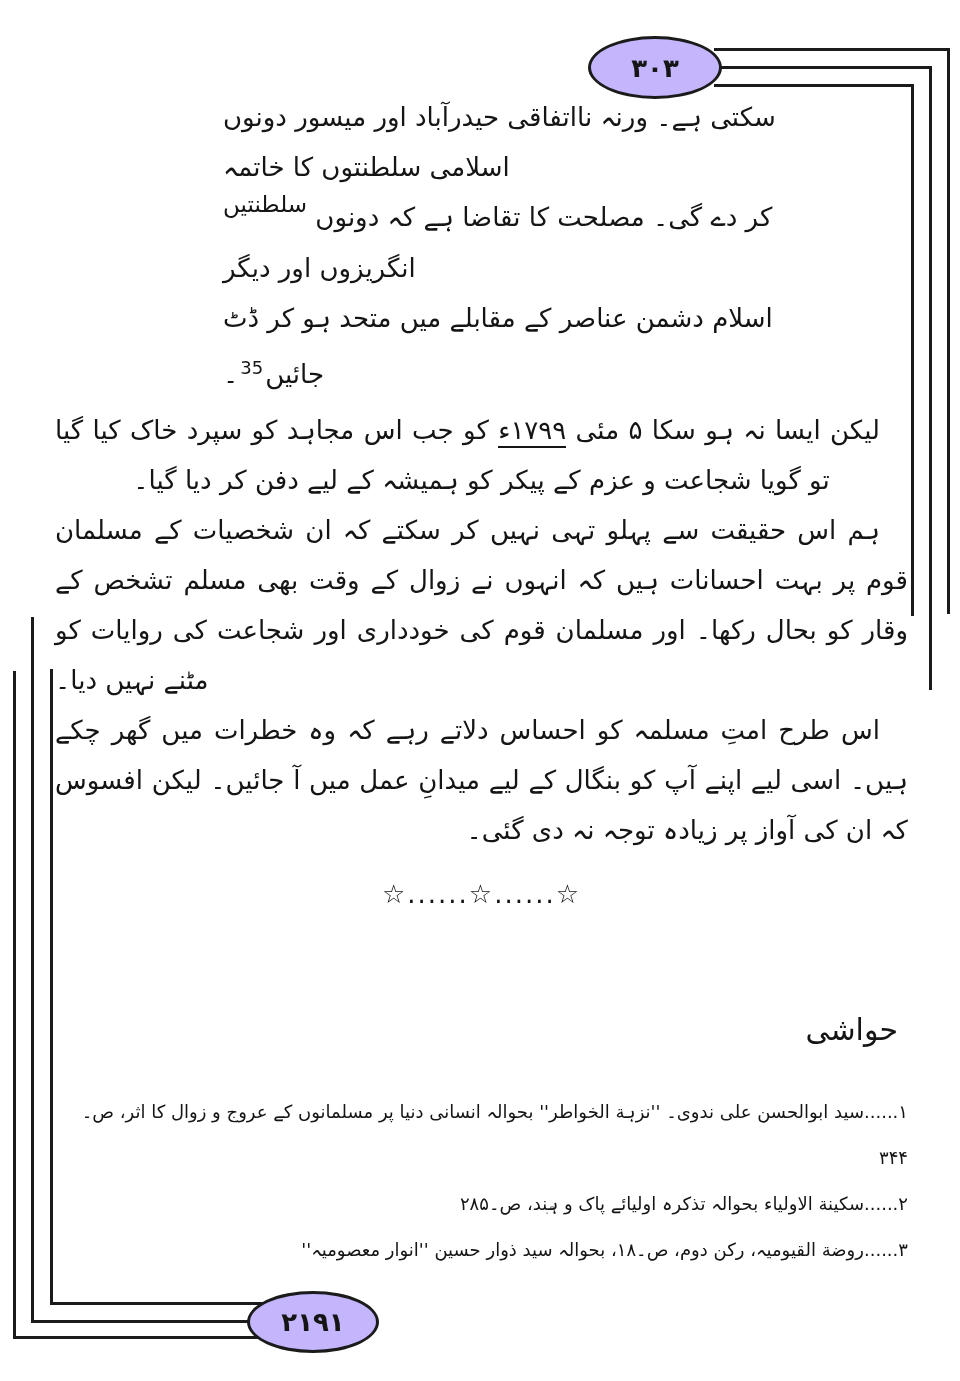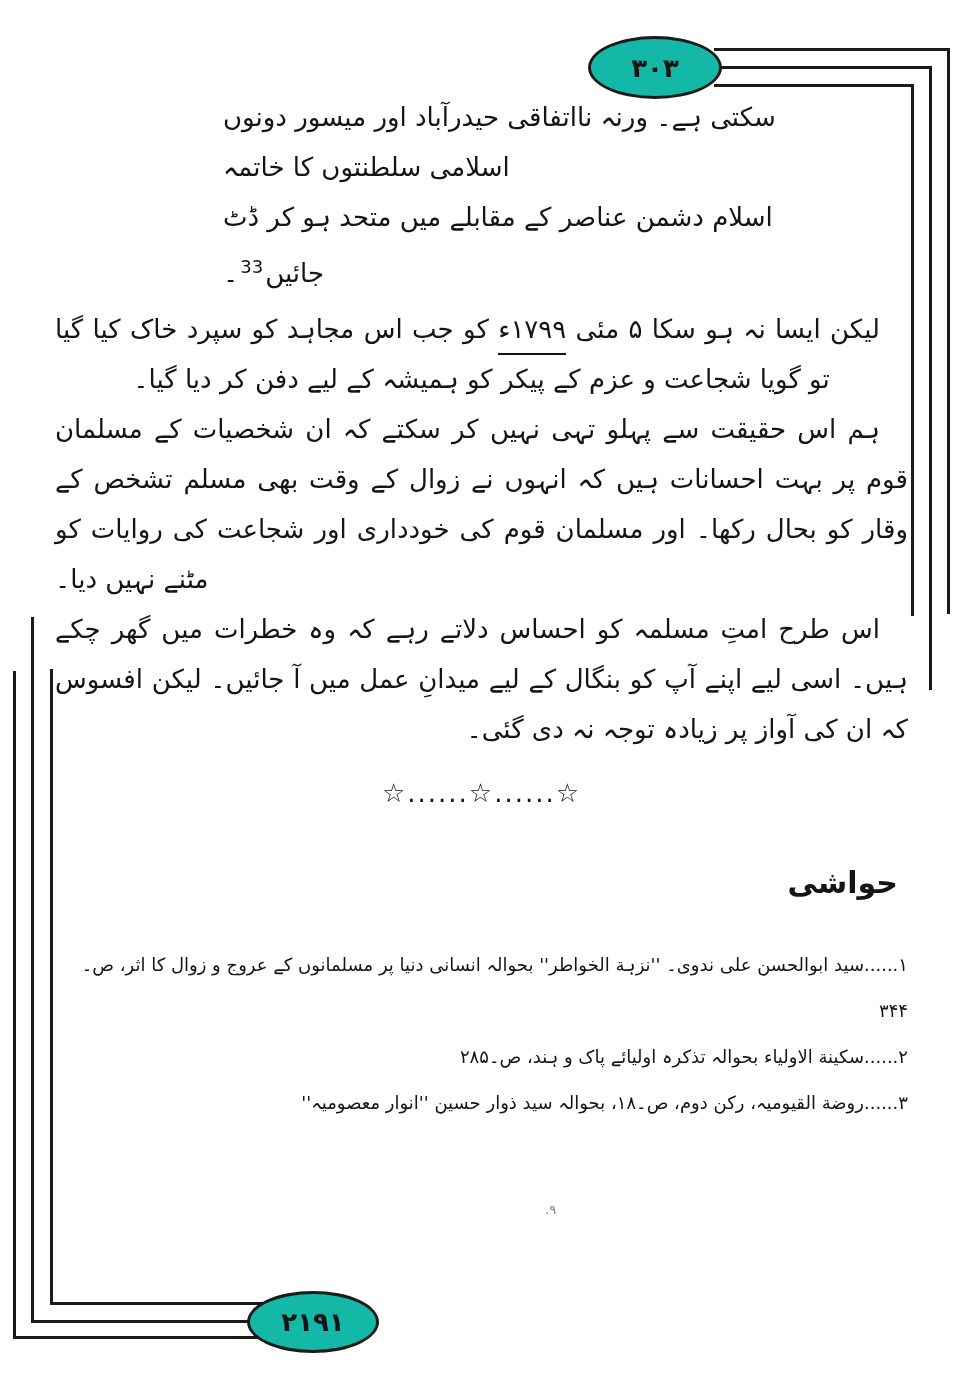--- a/index.html
+++ b/index.html
@@ -11,21 +11,21 @@
     font-family:"DejaVu Sans", sans-serif;
     color:#151515;
   }
   
   .pline{position:absolute;background:#1b1b1b;}
   
   .oval{
     position:absolute;
     border:3.5px solid #1b1b1b;
     border-radius:50%;
-    background:#14b8a6;
+    background:#c4b5fd;
     display:flex;align-items:center;justify-content:center;
     font-weight:bold;font-size:26px;
     letter-spacing:4px;
   }
   .oval-top{left:588px;top:36px;width:128px;height:57px;}
   .oval-bottom{left:247px;top:1291px;width:126px;height:56px;}
   
   .content{
     position:absolute;top:92px;right:52px;left:55px;
     direction:rtl;
@@ -45,34 +45,34 @@
     margin:0 2px;
   }
   .para{
     margin:0;
     text-align:justify;
     text-indent:28px;
   }
   .last-center{text-align-last:center;}
   .last-left{text-align-last:left;}
   .last-right{text-align-last:right;}
-  .date-u{border-bottom:2px solid #151515;padding-bottom:9px;}
+  .date-u{border-bottom:2px solid #151515;padding-bottom:1px;}
   .stars{
     text-align:center;
     font-size:26px;
     letter-spacing:2px;
     margin-top:14px;
     direction:ltr;
   }
   
   .fn-heading{
     text-align:right;
-    font-weight:bold;
+    font-weight:normal;
     font-size:30px;
-    margin:40px 10px 34px 0;
+    margin:86px 10px 34px 0;
   }
   .footnotes{text-align:right;}
   .footnote{
     margin:0;
     line-height:46px;
     font-size:18px;
   }
   .scan-artifact{
     position:absolute;left:545px;top:1202px;
     font-size:13px;opacity:0.55;
@@ -99,21 +99,22 @@
   <span>۳۰۳</span>
 </div>
 <div class="oval oval-bottom">
   <span>۲۱۹۱</span>
 </div>
 
 <div class="content">
 
   <div class="quote">
     <div class="q-line">سکتی ہے۔ ورنہ نااتفاقی حیدرآباد اور میسور دونوں اسلامی سلطنتوں کا خاتمہ</div>
-    <div class="q-line"><span>اسلام دشمن عناصر کے مقابلے میں متحد ہو کر ڈٹ جائیں</span><span class="fn-marker-sup">33</span><span>۔</span></div>
+    <div class="q-line"><span>کر دے گی۔ مصلحت کا تقاضا ہے کہ دونوں</span> <span class="raised">سلطنتیں</span> <span>انگریزوں اور دیگر</span></div>
+    <div class="q-line"><span>اسلام دشمن عناصر کے مقابلے میں متحد ہو کر ڈٹ جائیں</span><span class="fn-marker-sup">35</span><span>۔</span></div>
   </div>
 
   <p class="para last-center"><span>لیکن ایسا نہ ہو سکا ۵ مئی </span><span class="date-u">۱۷۹۹ء</span><span> کو جب اس مجاہد کو سپرد خاک کیا گیا تو گویا شجاعت و عزم کے پیکر کو ہمیشہ کے لیے دفن کر دیا گیا۔</span></p>
 
 
   <p class="para last-left">ہم اس حقیقت سے پہلو تہی نہیں کر سکتے کہ ان شخصیات کے مسلمان قوم پر بہت احسانات ہیں کہ انہوں نے زوال کے وقت بھی مسلم تشخص کے وقار کو بحال رکھا۔ اور مسلمان قوم کی خودداری اور شجاعت کی روایات کو مٹنے نہیں دیا۔</p>
 
   <p class="para last-right">اس طرح امتِ مسلمہ کو احساس دلاتے رہے کہ وہ خطرات میں گھر چکے ہیں۔ اسی لیے اپنے آپ کو بنگال کے لیے میدانِ عمل میں آ جائیں۔ لیکن افسوس کہ ان کی آواز پر زیادہ توجہ نہ دی گئی۔</p>
 
   <div class="stars">☆......☆......☆</div>

